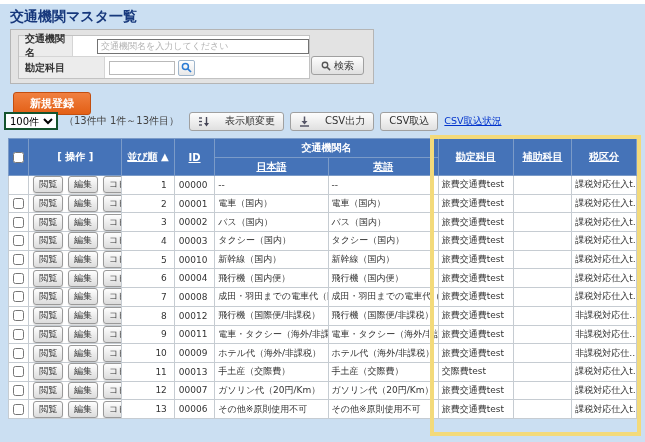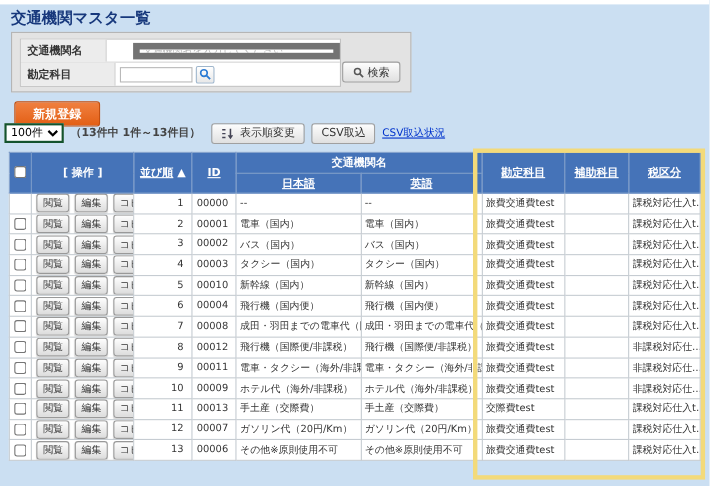--- a/index.html
+++ b/index.html
@@ -12,41 +12,41 @@
   
   .search-panel { position:absolute; left:10px; top:29px; width:364px; height:55px;
     background:#e3e3e3; border:1px solid #b5b5b5; }
   .search-fields { position:absolute; left:7px; top:5px; width:292px; height:44px;
     background:#fff; border:1px solid #c2c2c2; }
   .sf-row { display:flex; height:21px; border-bottom:1px solid #d5d5d5; align-items:center; }
   .sf-row:last-child { border-bottom:none; }
   .sf-label { width:86px; height:100%; background:#ececec; border-right:1px solid #d5d5d5;
     font-size:10px; font-weight:bold; color:#333; display:flex; align-items:center; padding-left:6px; }
   .sf-value { flex:1; display:flex; align-items:center; gap:3px; padding-left:4px; }
-  .sf-input-lg { width:188px; height:15px; border:6px solid #737373; font-size:9px; padding:0 3px; color:#333;margin-left:20px; }
+  .sf-input-lg { width:212px; height:15px; border:1px solid #737373; font-size:9px; padding:0 3px; color:#333;margin-left:20px; }
   .sf-input-lg::placeholder { color:#b3b3b3; }
   .sf-input-sm { width:66px; height:14px; border:1px solid #b9b9b9; font-size:9px; padding:0 3px; }
   .lookup-btn { width:17px; height:16px; background:linear-gradient(#fff,#e8e8e8);
     border:1px solid #9fb6cc; border-radius:2px; display:flex; align-items:center; justify-content:center; cursor:pointer; }
   .search-btn { position:absolute; right:9px; bottom:8px; height:19px; padding:0 9px;
     background:linear-gradient(#fdfdfd,#e0e0e0); border:1px solid #a0a0a0; border-radius:3px;
     font-size:10px; color:#333; display:inline-flex; align-items:center; gap:3px; cursor:pointer; }
 
   
   .new-btn { position:absolute; left:13px; top:92px; padding:3px 16px; font-size:11px; font-weight:bold;
     color:#fff; background:linear-gradient(#f08040,#e35f15); border:1px solid #c24e10; border-radius:3px; cursor:pointer; }
 
   
   .toolbar-row { position:absolute; left:4px; top:111px; width:638px; height:20px;
     display:flex; align-items:center; gap:6px; font-size:10px; color:#777; white-space:nowrap; }
   .page-size { height:18px; font-size:10px; border:2px solid #14532d; background:#fff; }
-  .count-info { color:#444;font-weight:bold; }
+  .count-info { color:#444; }
   .tb-btn { height:19px; padding:0 8px; background:linear-gradient(#fdfdfd,#e0e0e0);
     border:1px solid #a0a0a0; border-radius:3px; font-size:10px; color:#333;
-    display:inline-flex; align-items:center; gap:5px; cursor:pointer; }
+    display:inline-flex; align-items:center; gap:15px; cursor:pointer; }
   .csv-status { color:#0033cc; text-decoration:underline; font-size:9.5px; cursor:pointer; }
 
   
   .table-wrap { position:absolute; left:8px; top:138px; }
   table { border-collapse:collapse; table-layout:fixed; width:629px; background:#fff; border:1px solid #9db3c8; }
   th { background:#4573b8; color:#fff; font-size:10px; font-weight:bold;
     border:1px solid #7b9bc8; padding:0 2px; text-align:center; }
   thead tr:first-child th { height:19px; }
   thead tr:last-child th { height:18px; }
   .u { text-decoration:underline; cursor:pointer; }
@@ -118,20 +118,30 @@
       <svg class="icon-svg" width="12" height="11" viewBox="0 0 12 11">
         <line x1="1" y1="2" x2="4" y2="2" stroke="#445" stroke-width="1.3"></line>
         <line x1="1" y1="5.5" x2="4" y2="5.5" stroke="#445" stroke-width="1.3"></line>
         <line x1="1" y1="9" x2="4" y2="9" stroke="#445" stroke-width="1.3"></line>
         <line x1="8.5" y1="1" x2="8.5" y2="8" stroke="#445" stroke-width="1.4"></line>
         <polygon points="6,7 11,7 8.5,10.5" fill="#445"></polygon>
       </svg>
     </span>
     <span>表示順変更</span>
   </button>
+  <button class="tb-btn">
+    <span>
+      <svg class="icon-svg" width="11" height="11" viewBox="0 0 11 11">
+        <line x1="5.5" y1="0.5" x2="5.5" y2="6" stroke="#556" stroke-width="1.5"></line>
+        <polygon points="2.5,5 8.5,5 5.5,8.5" fill="#556"></polygon>
+        <line x1="1" y1="10" x2="10" y2="10" stroke="#556" stroke-width="1.5"></line>
+      </svg>
+    </span>
+    <span>CSV出力</span>
+  </button>
   <button class="tb-btn">CSV取込</button>
   <a class="csv-status">CSV取込状況</a>
 </div>
 
 <div class="table-wrap">
   <table>
     <colgroup>
       <col style="width:20px">
         <col style="width:92px">
         <col style="width:52px">

